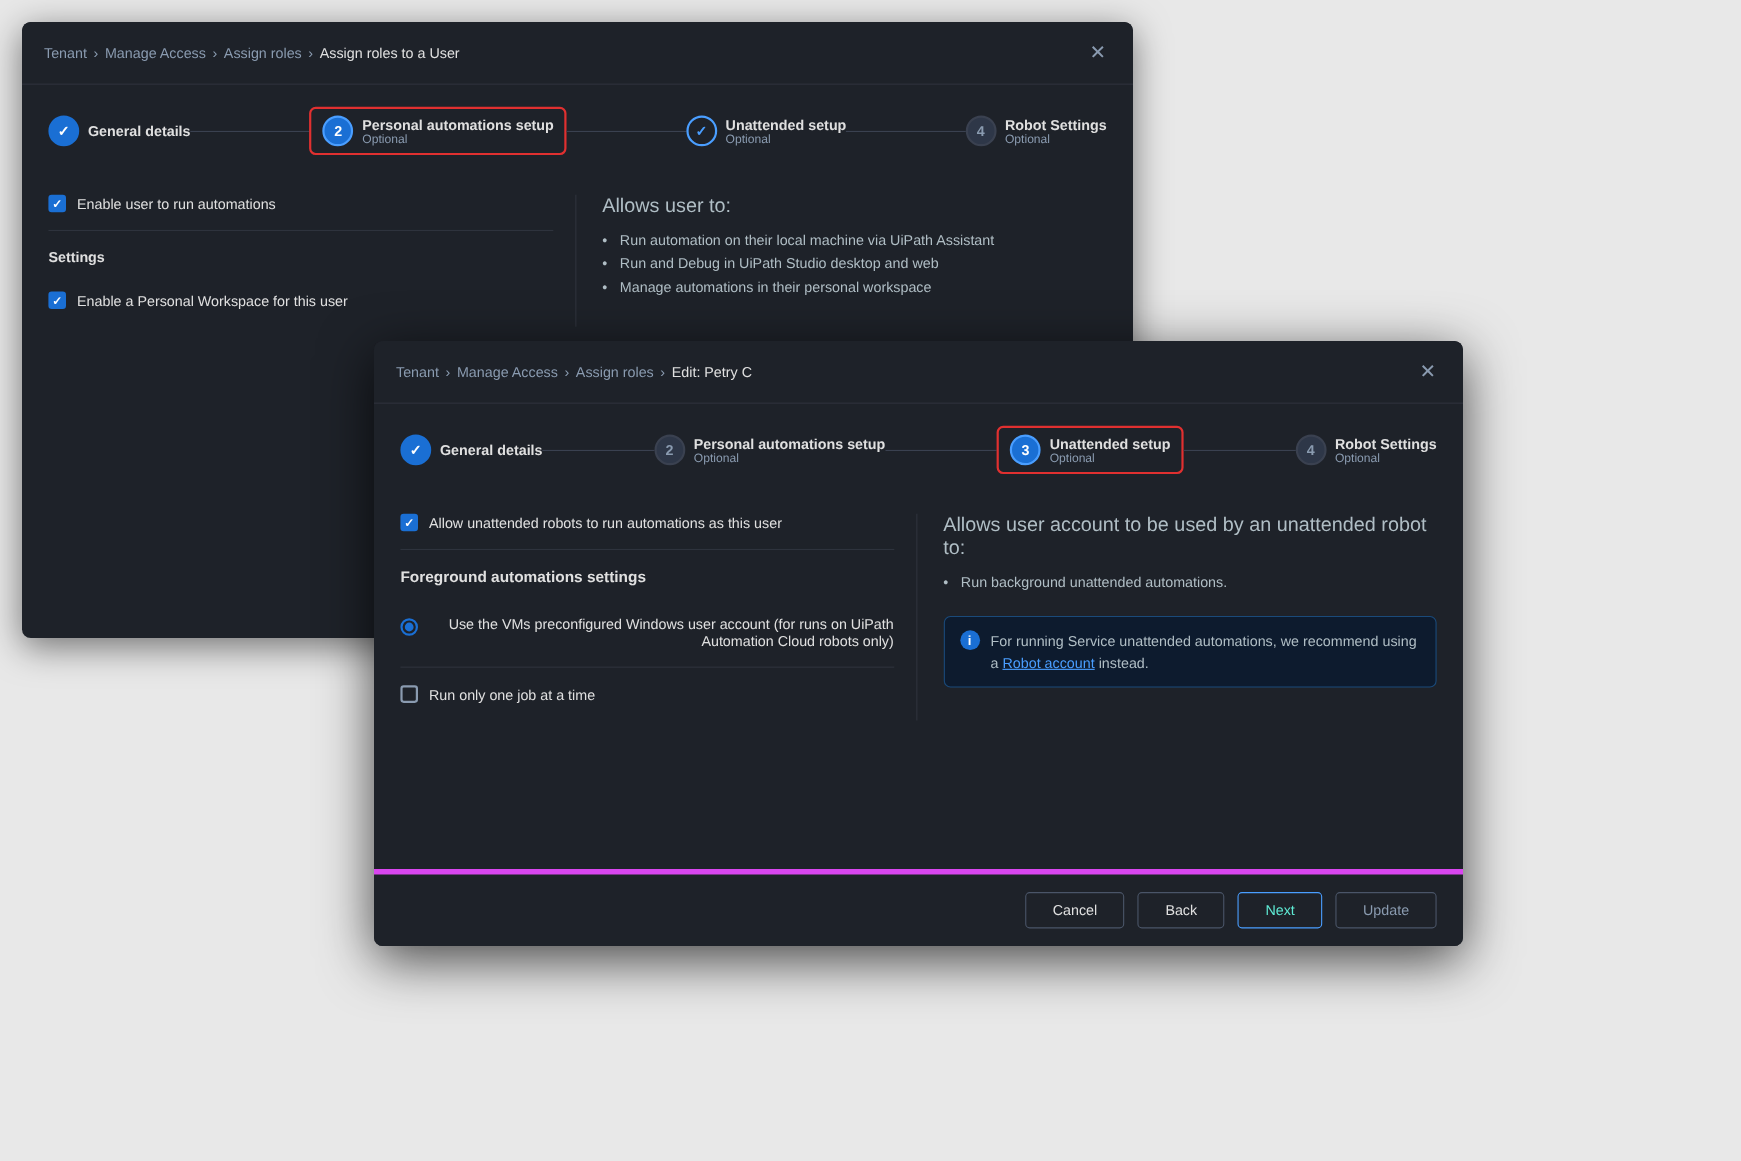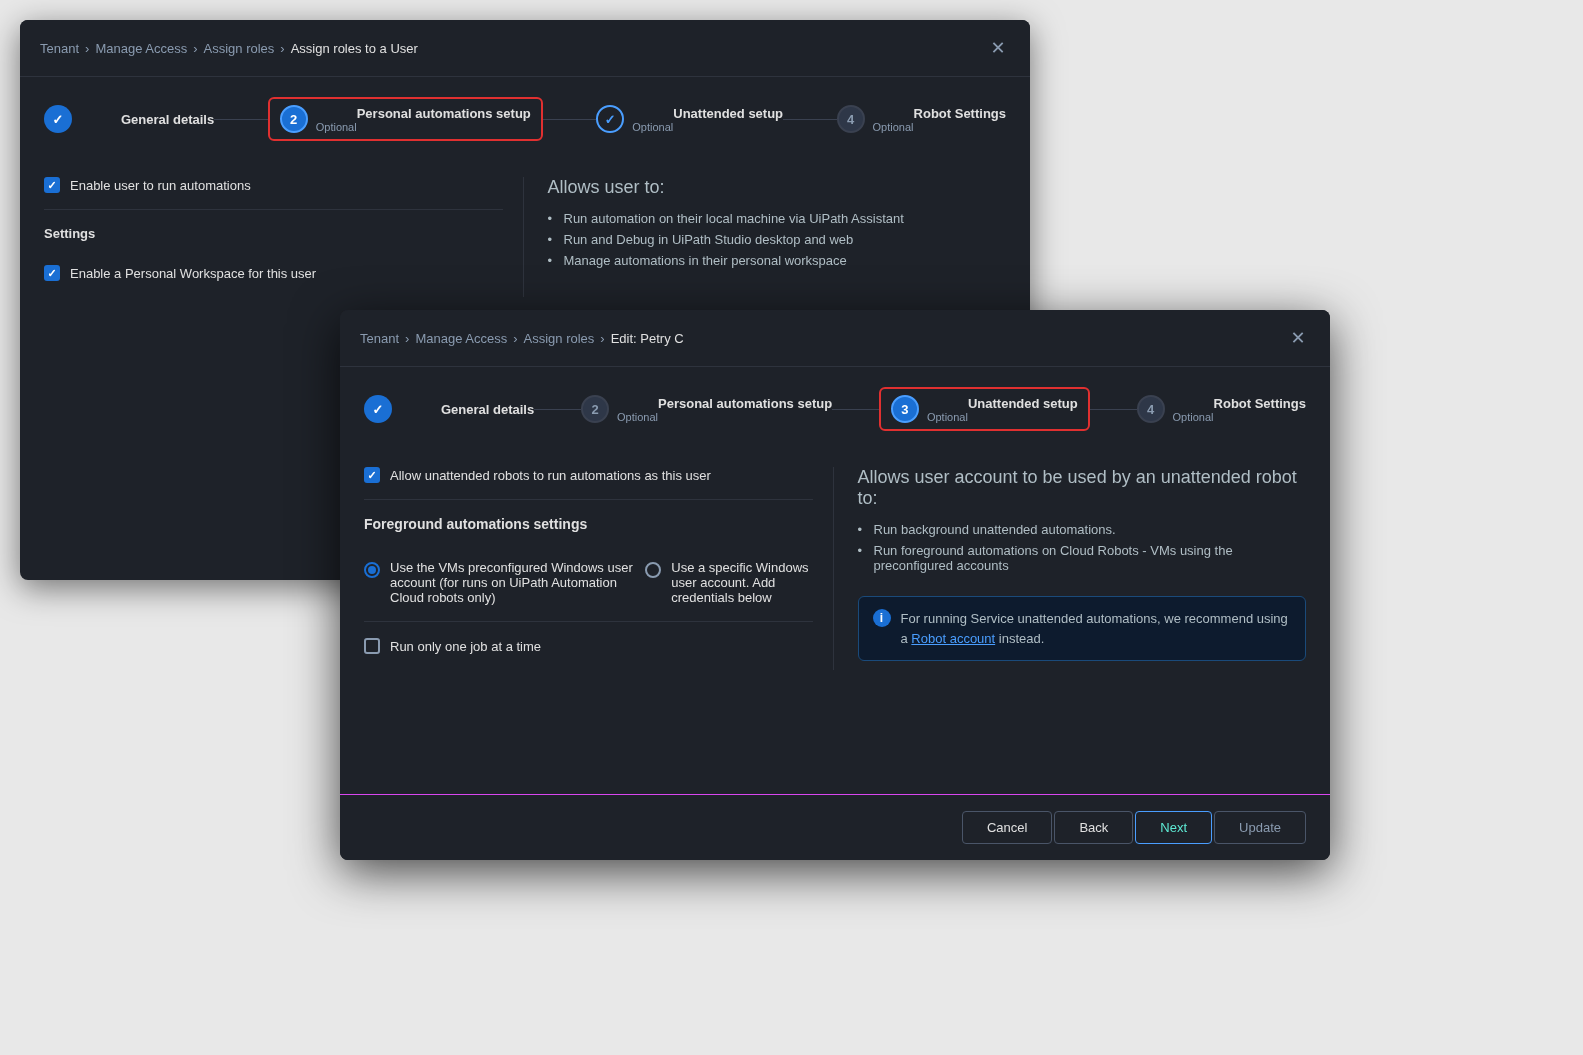--- a/index.html
+++ b/index.html
@@ -113,21 +113,20 @@
       color: #4a9eff;
       border: 2px solid #4a9eff;
     }
 
     .step-info { display: flex; flex-direction: column; }
 
     .step-title {
       font-size: 13px;
       font-weight: 600;
       color: #e0e0e0;
-      margin-left: 41px;
     }
 
     .step-subtitle {
       font-size: 11px;
       color: #8a9bb0;
     }
 
     .step-highlighted {
       border: 2px solid #e03030;
       border-radius: 6px;
@@ -235,23 +234,24 @@
 
     .bullet-list li::before {
       content: '•';
       position: absolute;
       left: 0;
       color: #b0bec5;
     }
 
     .radio-group {
       display: flex;
-      flex-direction: row;
+      flex-direction: column;
       gap: 10px;
       margin-bottom: 14px;
+      text-align: right;
     }
 
     .radio-row {
       display: flex;
       align-items: flex-start;
       gap: 10px;
     }
 
     .radio-outer {
       width: 16px;
@@ -313,24 +313,24 @@
       cursor: pointer;
     }
 
     
     .dialog-footer {
       position: absolute;
       bottom: 0;
       left: 0;
       right: 0;
       padding: 16px 24px;
-      border-top: 1px solid #d946ef;
+      border-top: 5px solid #d946ef;
       display: flex;
       justify-content: flex-end;
-      gap: 2px;
+      gap: 12px;
       background: #1e2229;
     }
 
     .btn {
       padding: 8px 24px;
       border-radius: 4px;
       font-size: 13px;
       font-weight: 500;
       cursor: pointer;
       border: none;
@@ -527,39 +527,34 @@
 
       <div class="section-title">Foreground automations settings</div>
 
       <div class="radio-group">
         <div class="radio-row">
           <div class="radio-outer">
             <div class="radio-inner"></div>
           </div>
           <span>Use the VMs preconfigured Windows user account (for runs on UiPath Automation Cloud robots only)</span>
         </div>
-        <div class="radio-row">
-          <div class="radio-outer empty"></div>
-          <span>Use a specific Windows user account. Add credentials below</span>
-        </div>
       </div>
 
       <div class="divider"></div>
 
       <div class="checkbox-row">
         <div class="checkbox-unchecked"></div>
         <span>Run only one job at a time</span>
       </div>
     </div>
 
     <div class="content-right">
       <div class="allows-text">Allows user account to be used by an unattended robot to:</div>
       <ul class="bullet-list" style="margin-bottom: 20px;">
         <li>Run background unattended automations.</li>
-        <li>Run foreground automations on Cloud Robots - VMs using the preconfigured accounts</li>
       </ul>
 
       <div class="info-box">
         <div class="info-icon">i</div>
         <div class="info-text">
           <span>For running Service unattended automations, we recommend using a </span><a class="info-link">Robot account</a><span> instead.</span>
         </div>
       </div>
     </div>
   </div>

